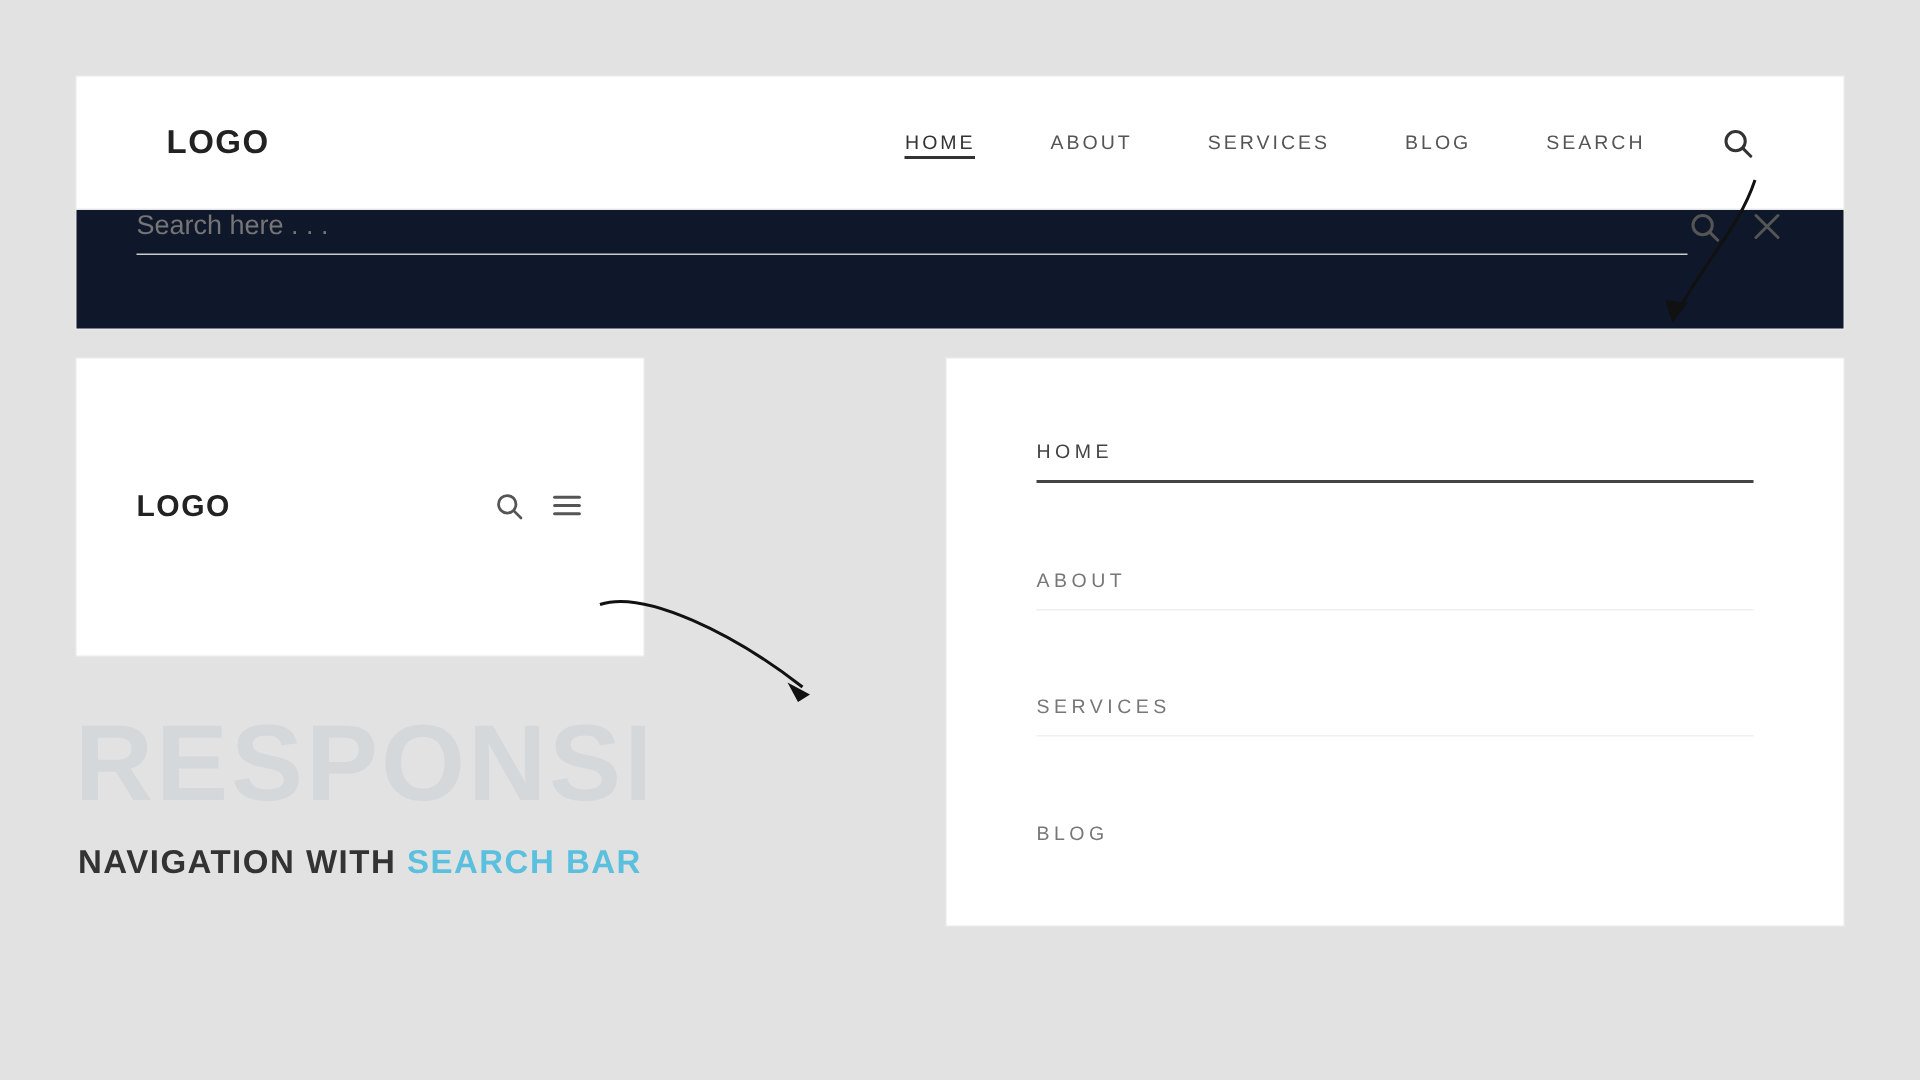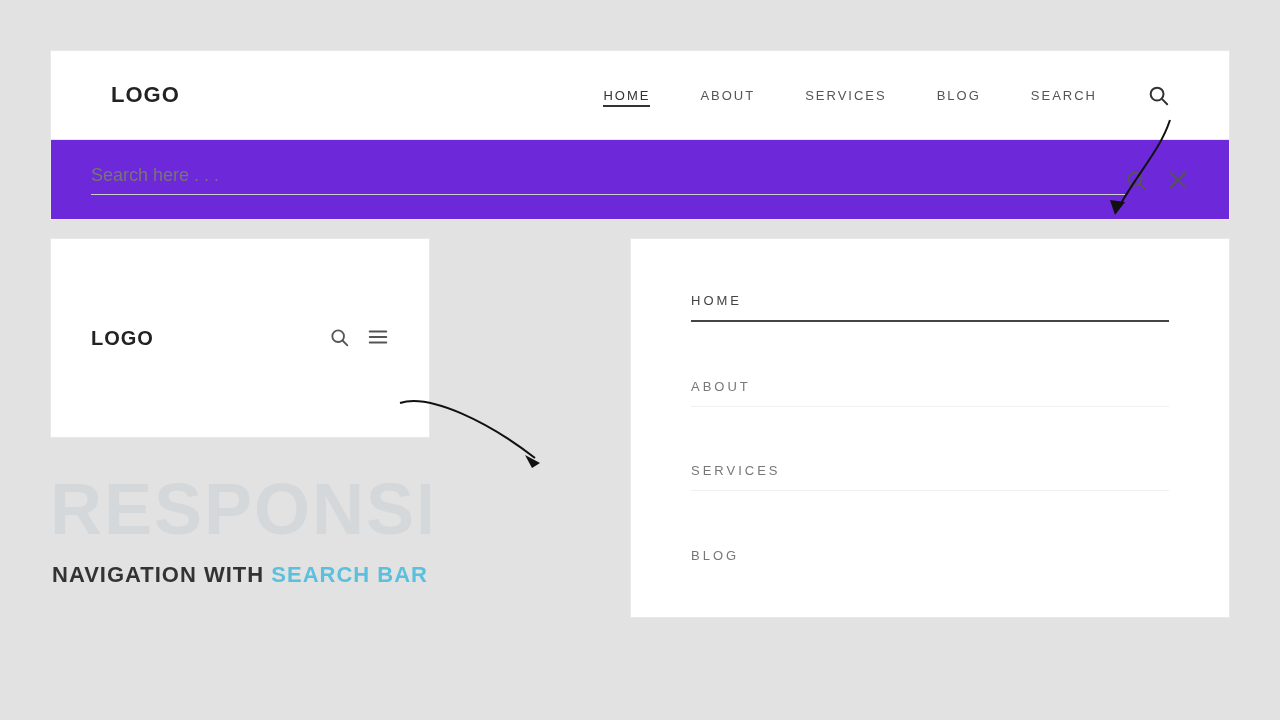--- a/index.html
+++ b/index.html
@@ -61,25 +61,25 @@
       align-items: center;
     }
 
     .search-icon-svg {
       width: 22px;
       height: 22px;
     }
 
     
     .search-bar-container {
-      background: #6d28d9;
+      background: #0f172a;
       margin: 0 50px;
       height: 80px;
       display: flex;
-      align-items: center;
+      align-items: flex-start;
       padding: 0 40px;
       border-top: none;
       border: 1px solid #e8e8e8;
       border-top: none;
     }
 
     .search-input {
       flex: 1;
       border: none;
       outline: none;

